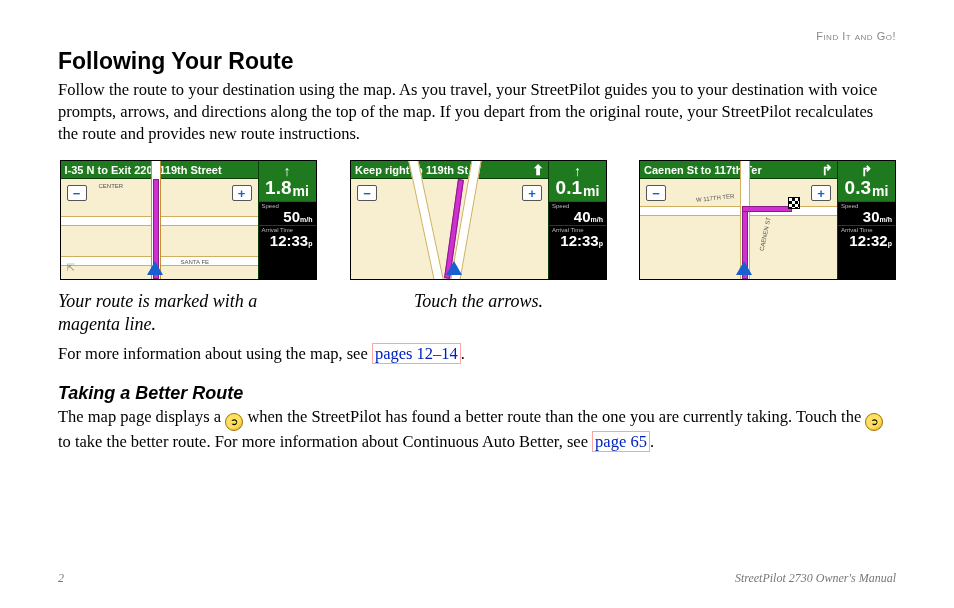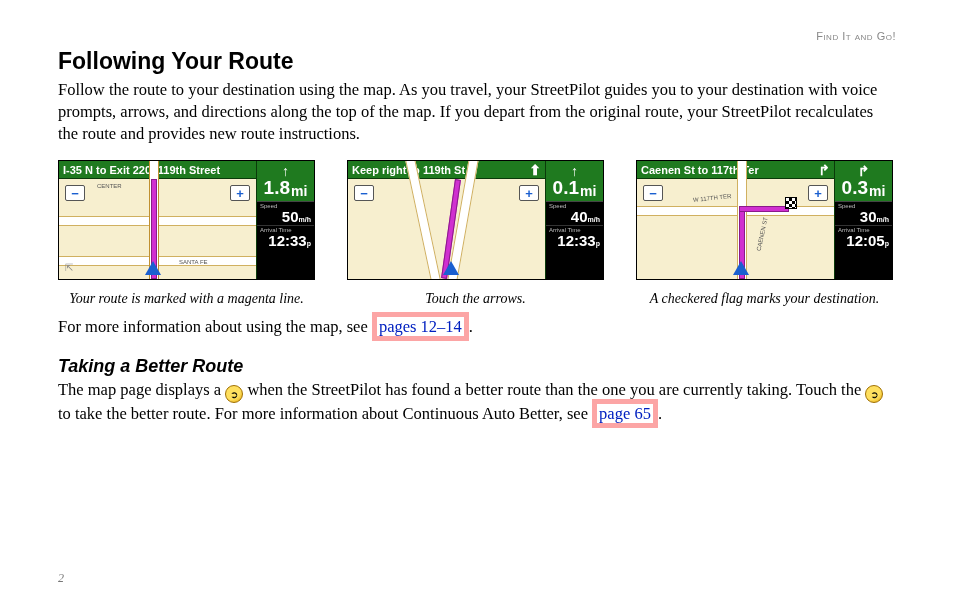--- a/index.html
+++ b/index.html
@@ -138,29 +138,29 @@
   }
   .vehicle {
     position: absolute;
     width: 0; height: 0;
     border-left: 8px solid transparent;
     border-right: 8px solid transparent;
     border-bottom: 14px solid #1a5fd0;
   }
   .caption {
     font-style: italic;
-    font-size: 14px;
-    text-align: right;
+    font-size: 18px;
+    text-align: left;
     margin-top: 10px;
     line-height: 1.25;
     font-family: "Times New Roman", serif;
   }
   .link {
     color: #0020c0;
-    border: 5px solid #fca5a5;
+    border: 1px solid #fca5a5;
     padding: 0 2px;
   }
   h2 {
     font-family: Arial, Helvetica, sans-serif;
     font-style: italic;
     font-weight: bold;
     font-size: 18px;
     margin-top: 18px;
     margin-bottom: 2px;
   }
@@ -318,35 +318,35 @@
           <span>0.3</span>
             <span class="unit">mi</span>
         </div>
         <div class="gps-panel">
           <div class="row">
             <div class="lbl">Speed</div>
             <div class="val"><span>30</span><span class="unit">m/h</span></div>
           </div>
           <div>
             <div class="lbl">Arrival Time</div>
-            <div class="val"><span>12:05</span><span class="unit">p</span></div>
+            <div class="val"><span>12:32</span><span class="unit">p</span></div>
           </div>
         </div>
       </div>
     </div>
-    <div class="caption">A checkered flag marks your destination.</div>
   </div>
 
 </div>
 
 <p class="body-text">
   <span>For more information about using the map, see </span><span class="link">pages 12–14</span><span>.</span>
 </p>
 
 <h2>Taking a Better Route</h2>
 
 <p class="body-text">
   <span>The map page displays a </span><span class="better-route-icon">➲</span><span> when the StreetPilot has found a better route than the one you are currently taking. Touch the </span><span class="better-route-icon">➲</span><span> to take the better route. For more information about Continuous Auto Better, see </span><span class="link">page 65</span><span>.</span>
 </p>
 
 <div class="footer">
   <span>2</span>
+  <span>StreetPilot 2730 Owner's Manual</span>
 </div>
 
 </body></html>

